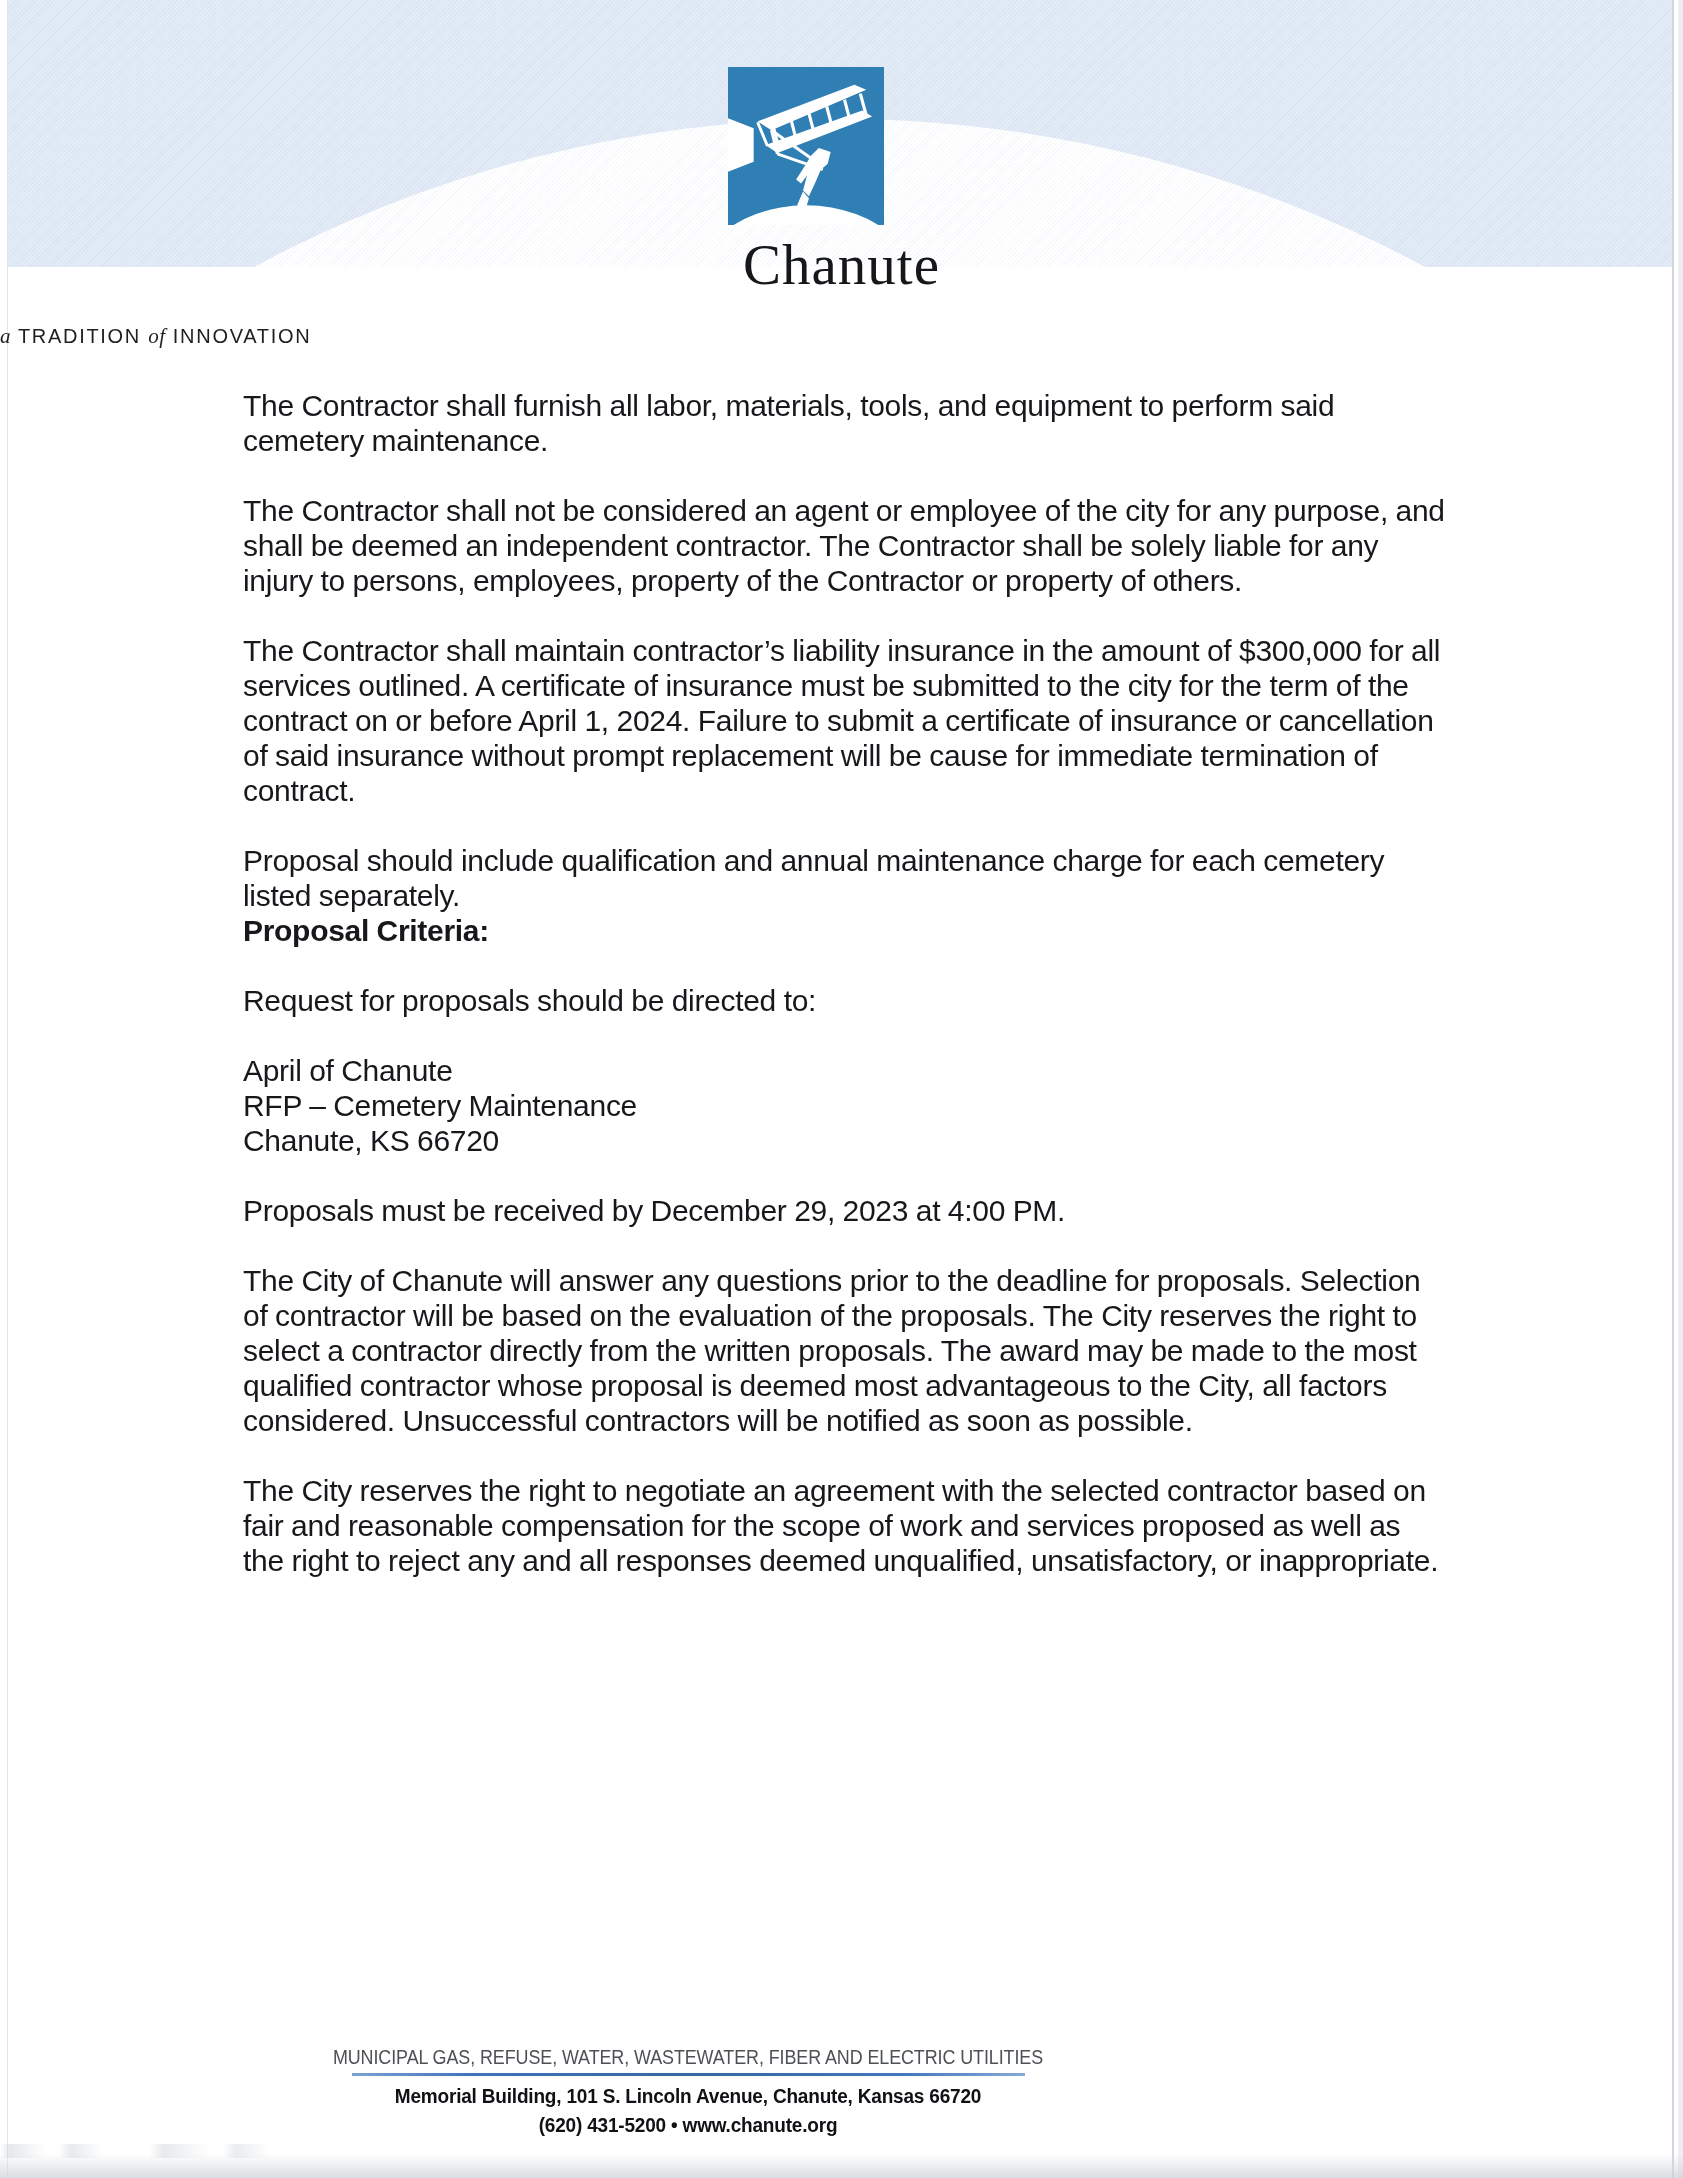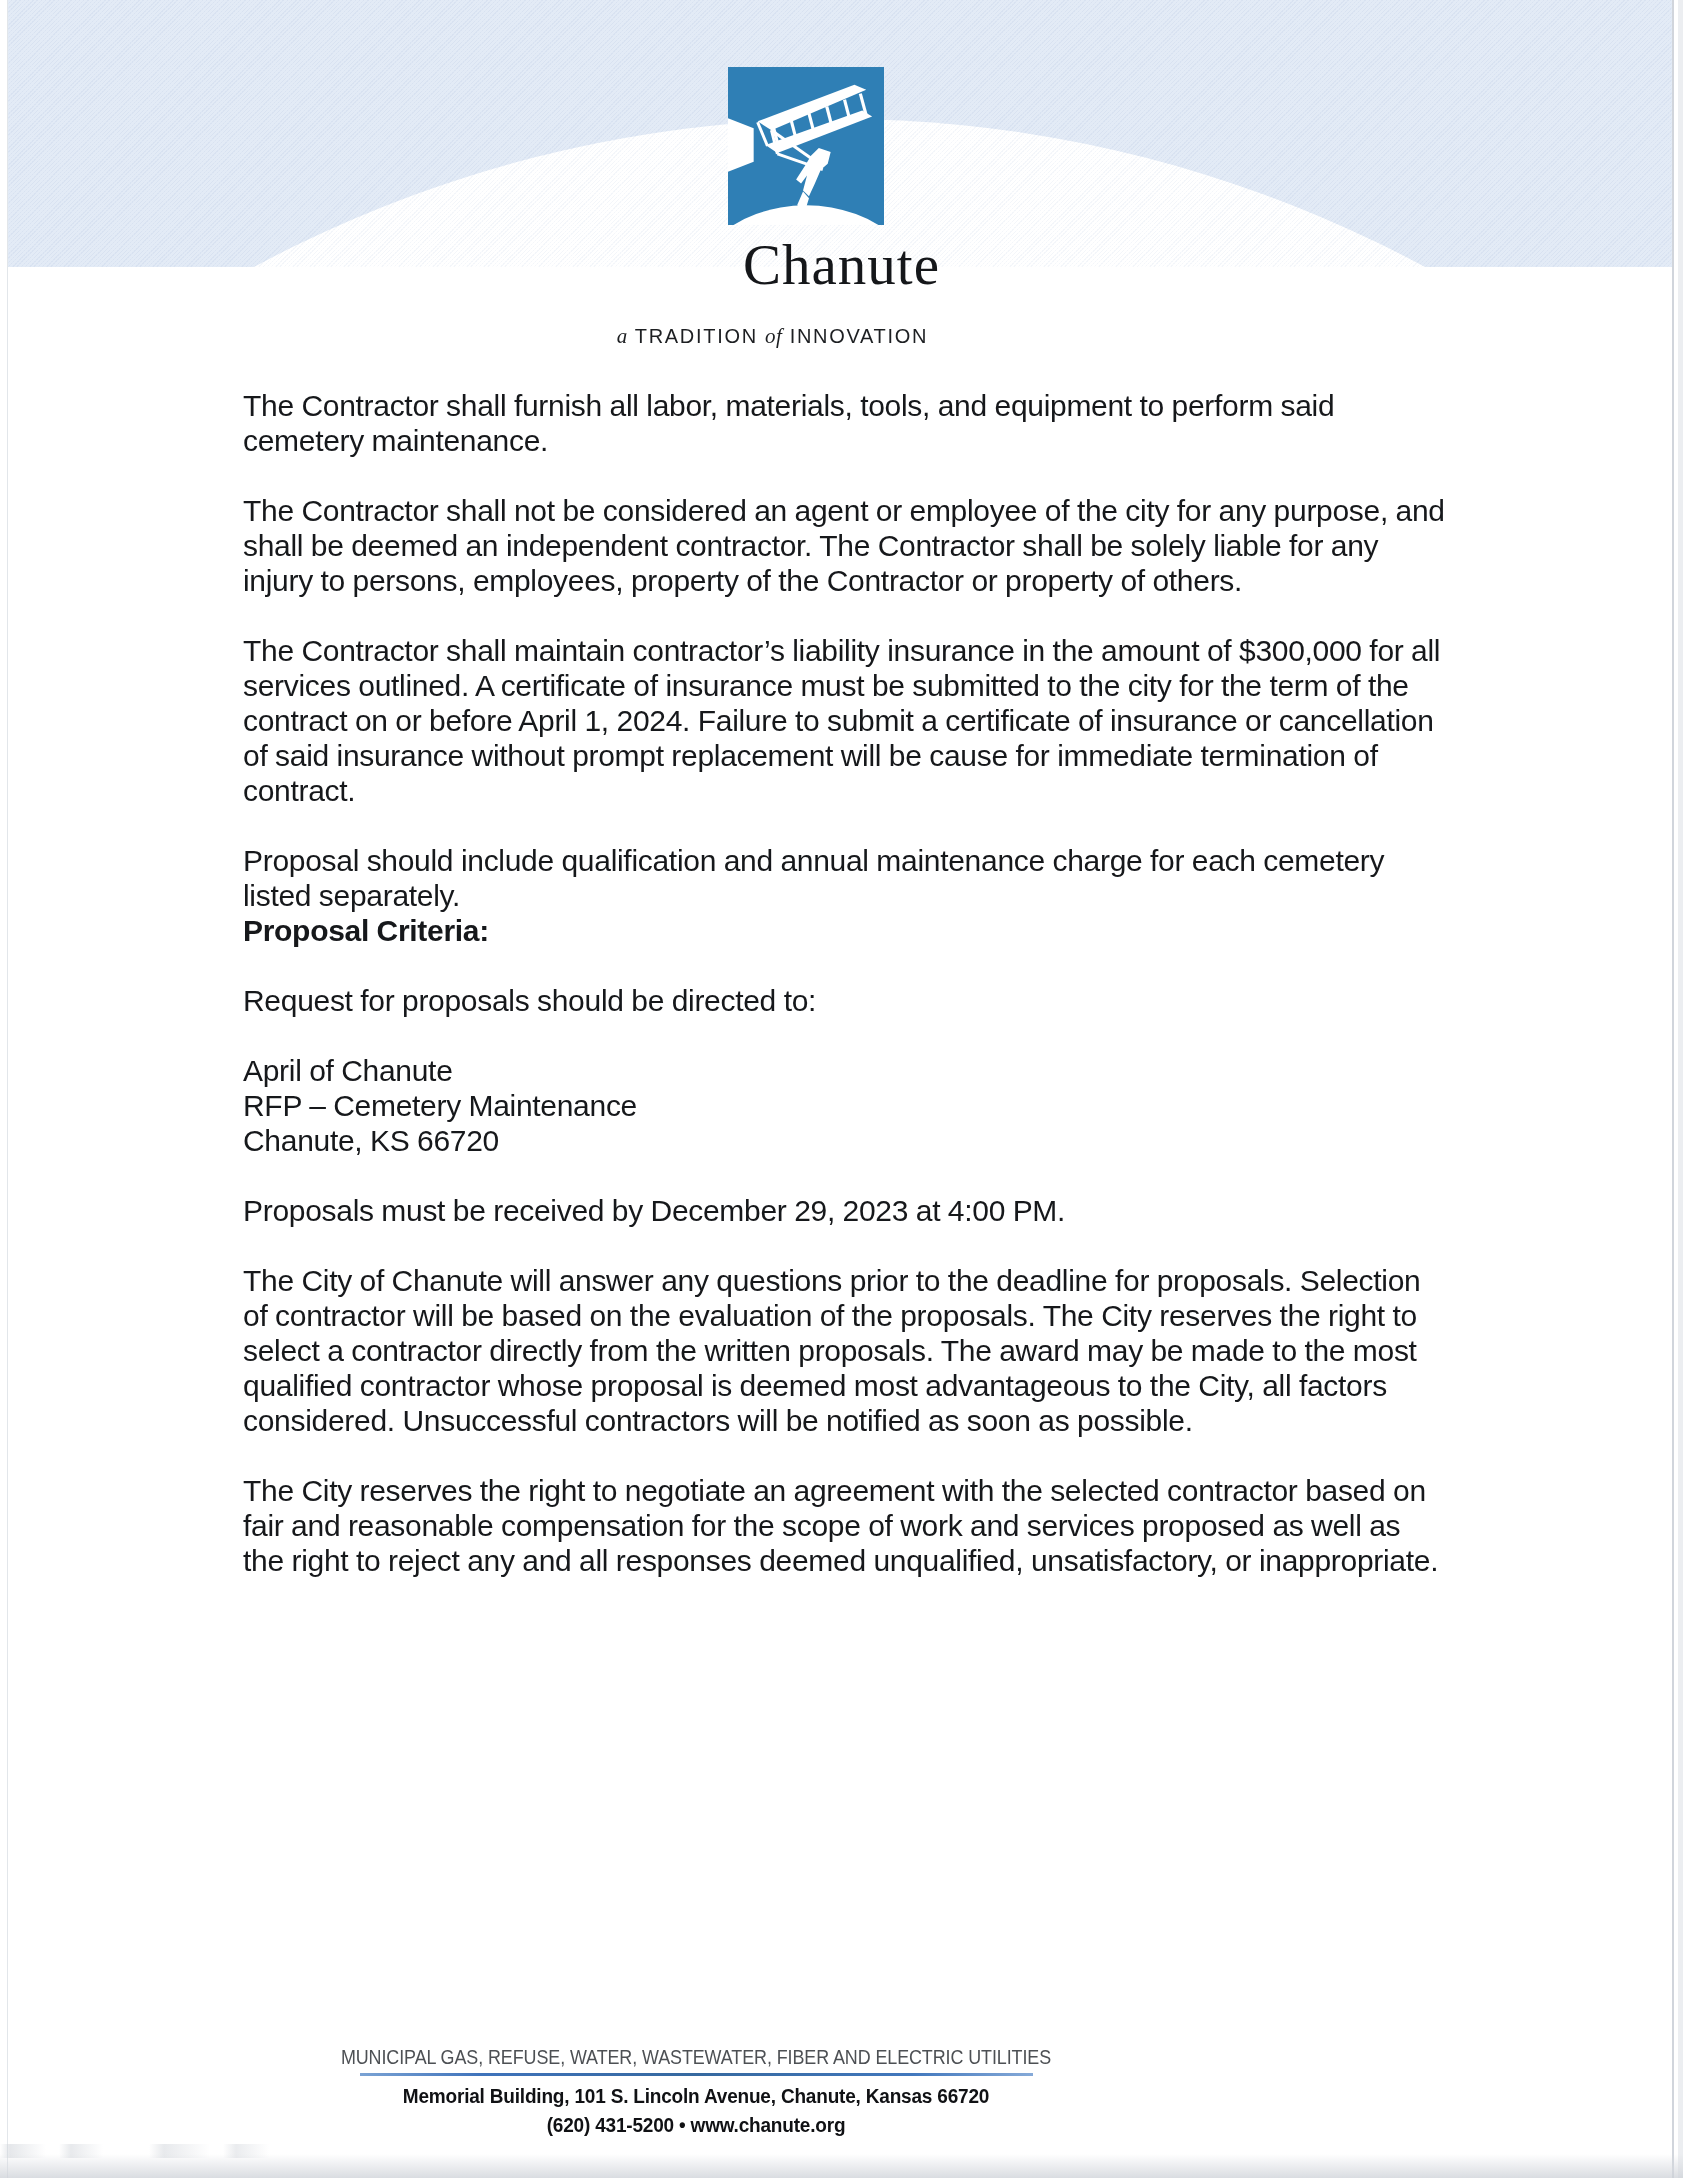--- a/index.html
+++ b/index.html
@@ -113,21 +113,21 @@
     font-family: "Liberation Serif", "DejaVu Serif", serif;
     font-size: 57px;
     line-height: 1;
     letter-spacing: 1px;
     color: #15171a;
   }
   .tagline {
     position: absolute;
     left: 0; top: 324px;
     width: 1545px;
-    text-align: center;
+    text-align: left;
     font-family: "Liberation Sans", sans-serif;
     font-size: 20px;
     letter-spacing: 1.7px;
     color: #1d1f22;
     white-space: nowrap;
   }
   .tagline .ital {
     font-family: "Liberation Serif", serif;
     font-style: italic;
     letter-spacing: 0.5px;
@@ -157,21 +157,21 @@
     font-weight: bold;
   }
   .addr-line,
   .crit-line {
     display: block;
   }
 
   
   .footer {
     position: absolute;
-    left: 8px;
+    left: 0;
     top: 2047px;
     width: 1376px;
     text-align: center;
   }
   .footer-utilities {
     font-family: "Liberation Sans", sans-serif;
     font-size: 19.3px;
     letter-spacing: -0.1px;
     color: #4d5054;
     transform: scaleX(.93);

